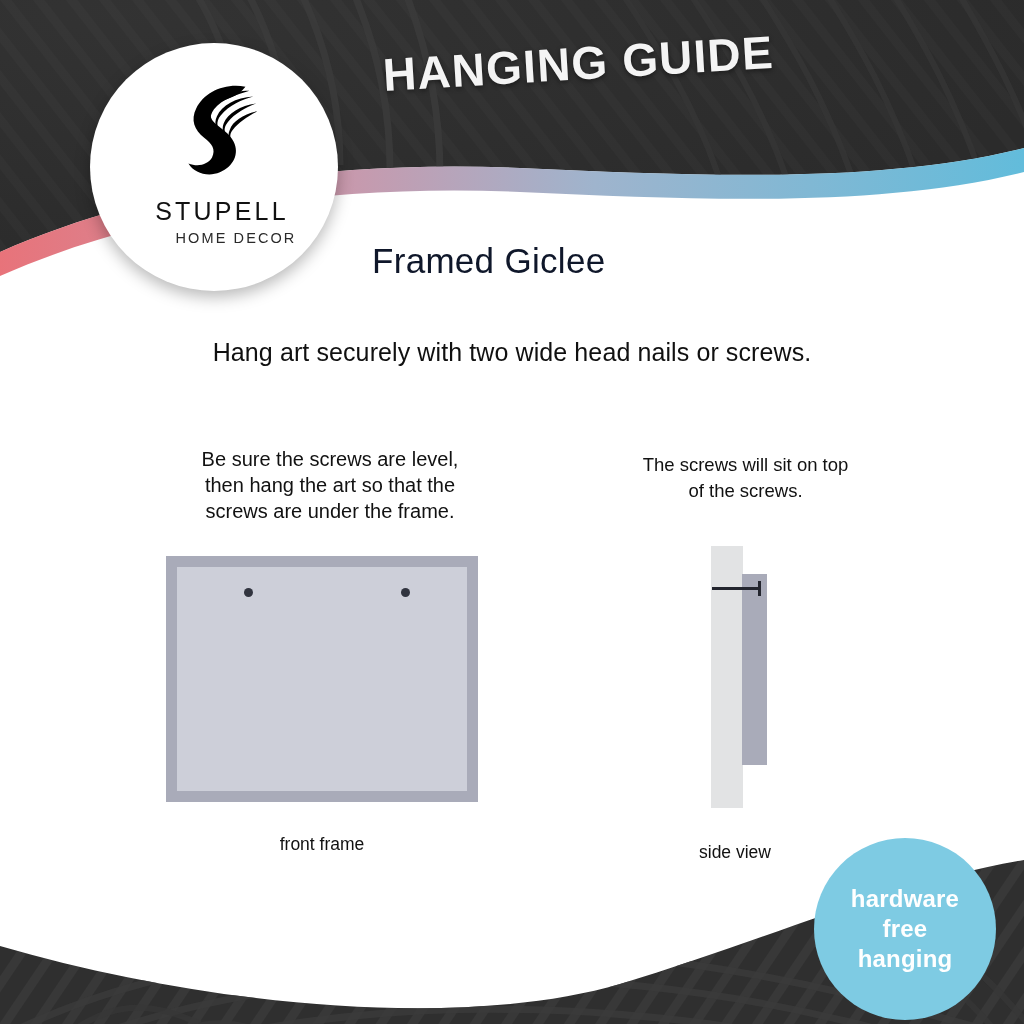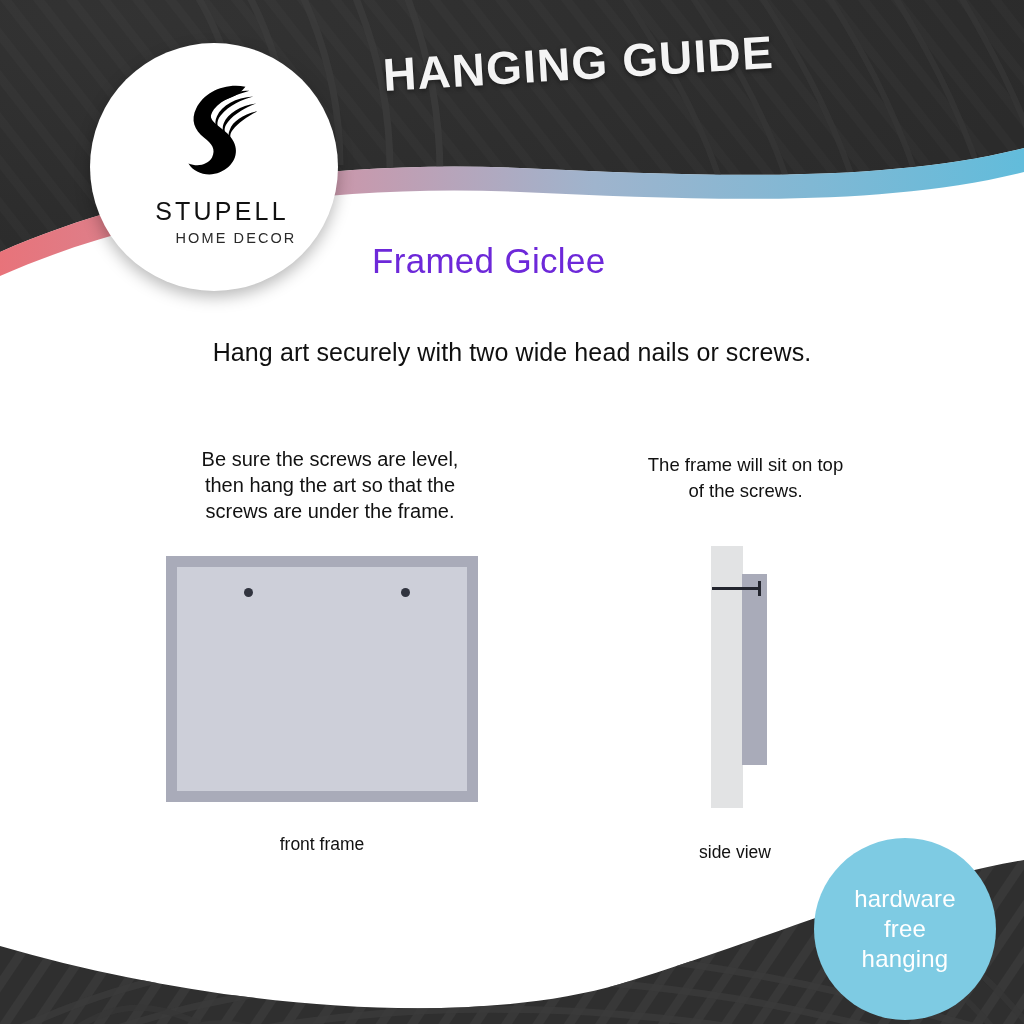--- a/index.html
+++ b/index.html
@@ -39,21 +39,21 @@
     letter-spacing:1.2px;
     transform:rotate(-3.4deg);transform-origin:left center;
     text-shadow:0 2px 5px rgba(0,0,0,.45);
     white-space:nowrap;z-index:7;
     font-family:"Liberation Sans", sans-serif;
   }
 
   
   .product-name{
     position:absolute;left:372px;top:241px;
-    font-size:35px;color:#6d28d9;font-weight:400;letter-spacing:.3px;
+    font-size:35px;color:#0f172a;font-weight:400;letter-spacing:.3px;
     white-space:nowrap;z-index:6;
   }
 
   
   .main-instruction{
     position:absolute;left:0;top:338px;width:1024px;text-align:center;
     font-size:25px;color:#101010;font-weight:500;letter-spacing:.1px;
     z-index:6;
   }
 
@@ -110,21 +110,21 @@
   }
 
   
   .hw-badge{
     position:absolute;left:814px;top:838px;width:182px;height:182px;
     border-radius:50%;background:#7ecbe3;
     display:flex;flex-direction:column;align-items:center;justify-content:center;
     z-index:9;
   }
   .hw-badge span{
-    color:#ffffff;font-size:24px;line-height:30px;font-weight:400;
+    color:#ffffff;font-size:24px;line-height:30px;font-weight:700;
     display:block;text-align:center;letter-spacing:.2px;
   }
 </style>
 </head>
 <body>
 
 <div id="page">
 
   <svg class="bg-layer" viewBox="0 0 1024 1024" preserveAspectRatio="none" aria-hidden="true">
     <defs>
@@ -212,21 +212,21 @@
 
   <div class="main-instruction">Hang art securely with two wide head nails or screws.</div>
 
   <div class="cap-left">
     <div>Be sure the screws are level,</div>
     <div>then hang the art so that the</div>
     <div>screws are under the frame.</div>
   </div>
 
   <div class="cap-right">
-    <div>The frame will sit on top</div>
+    <div>The screws will sit on top</div>
     <div>of the screws.</div>
   </div>
 
   <div class="front-view">
     <div class="front-view-inner">
       <div class="screw-dot left"></div>
       <div class="screw-dot right"></div>
     </div>
   </div>
 

